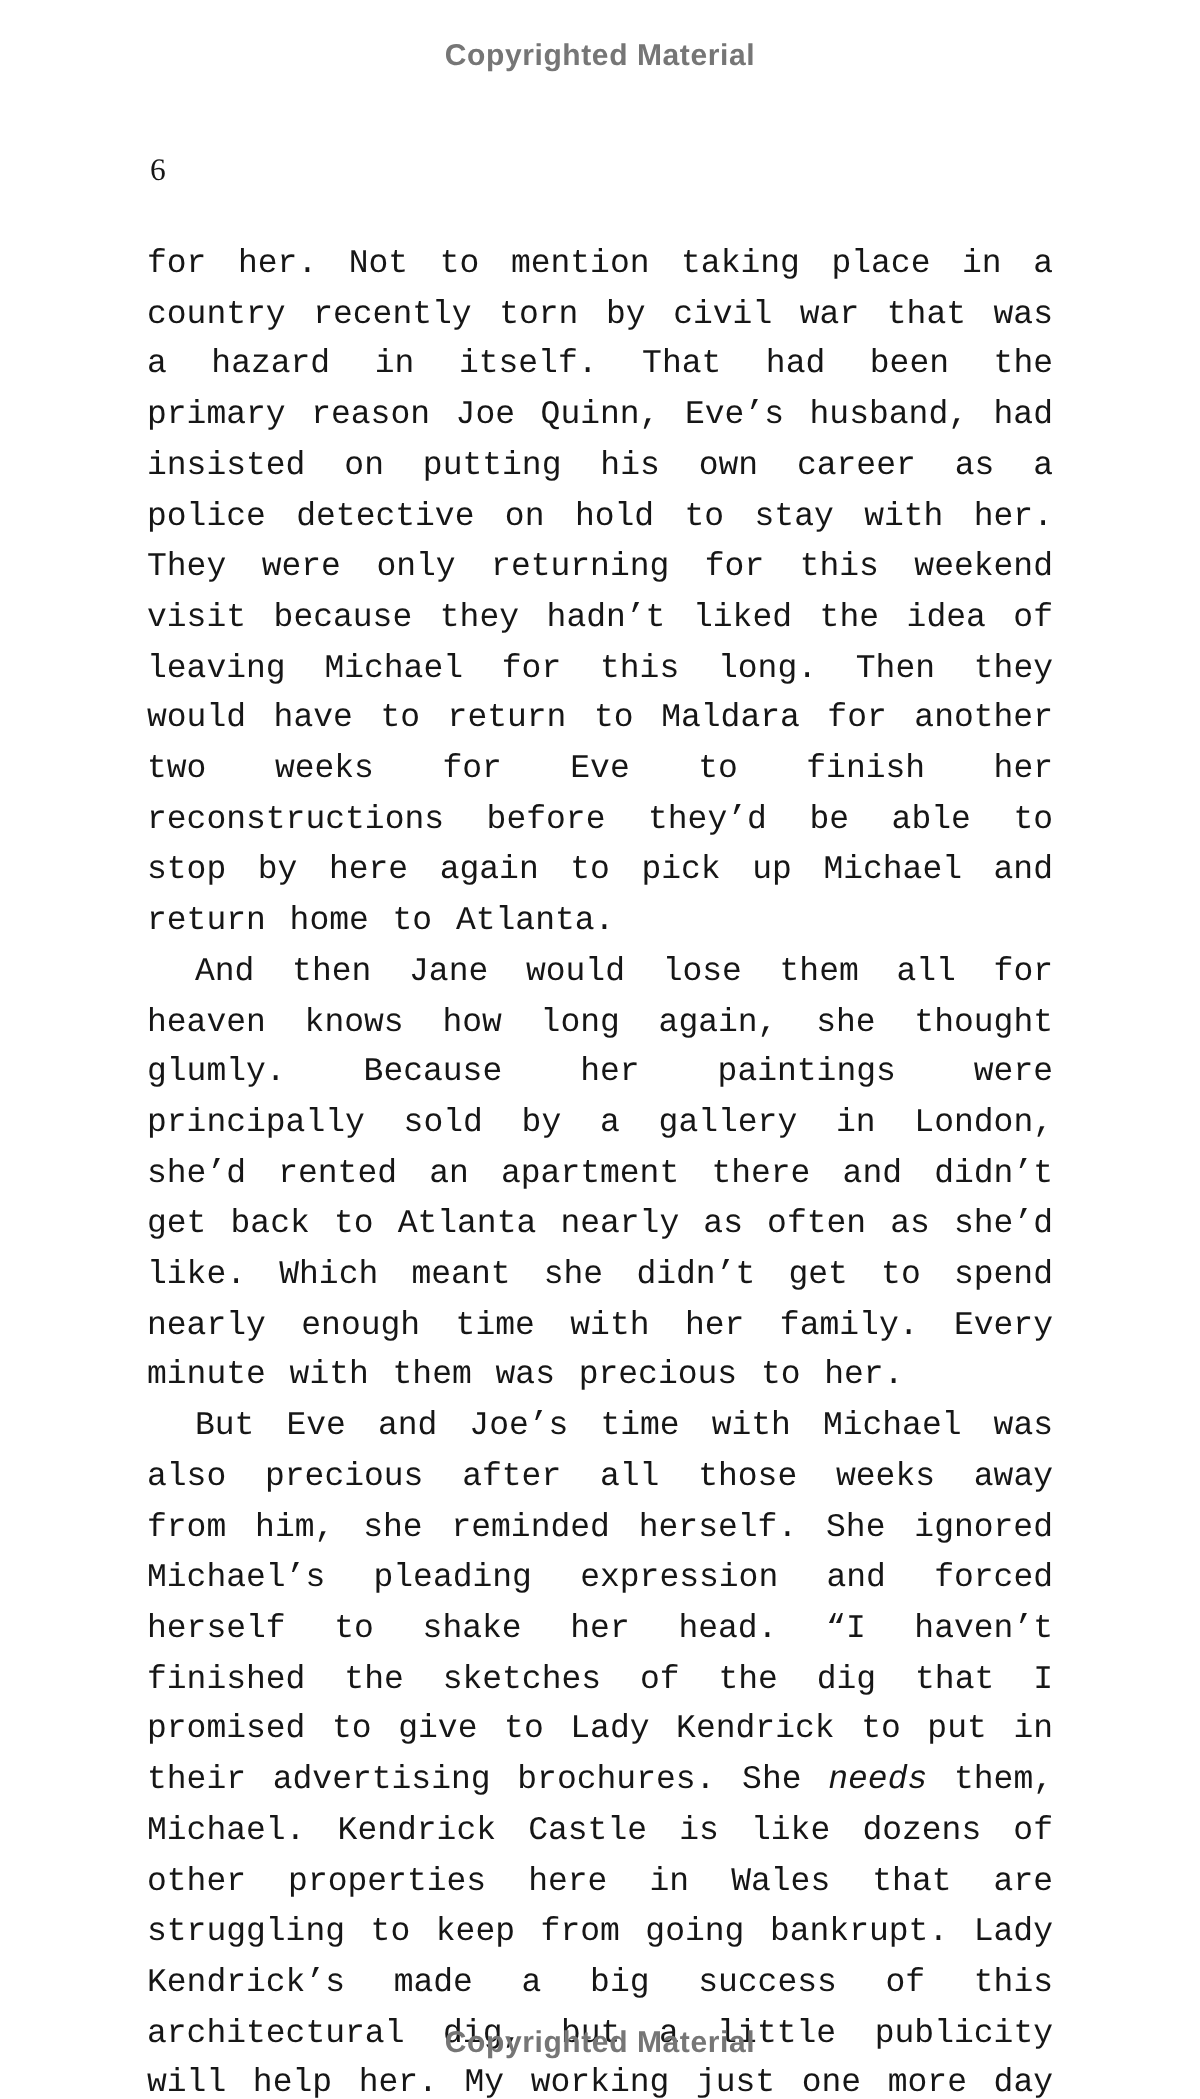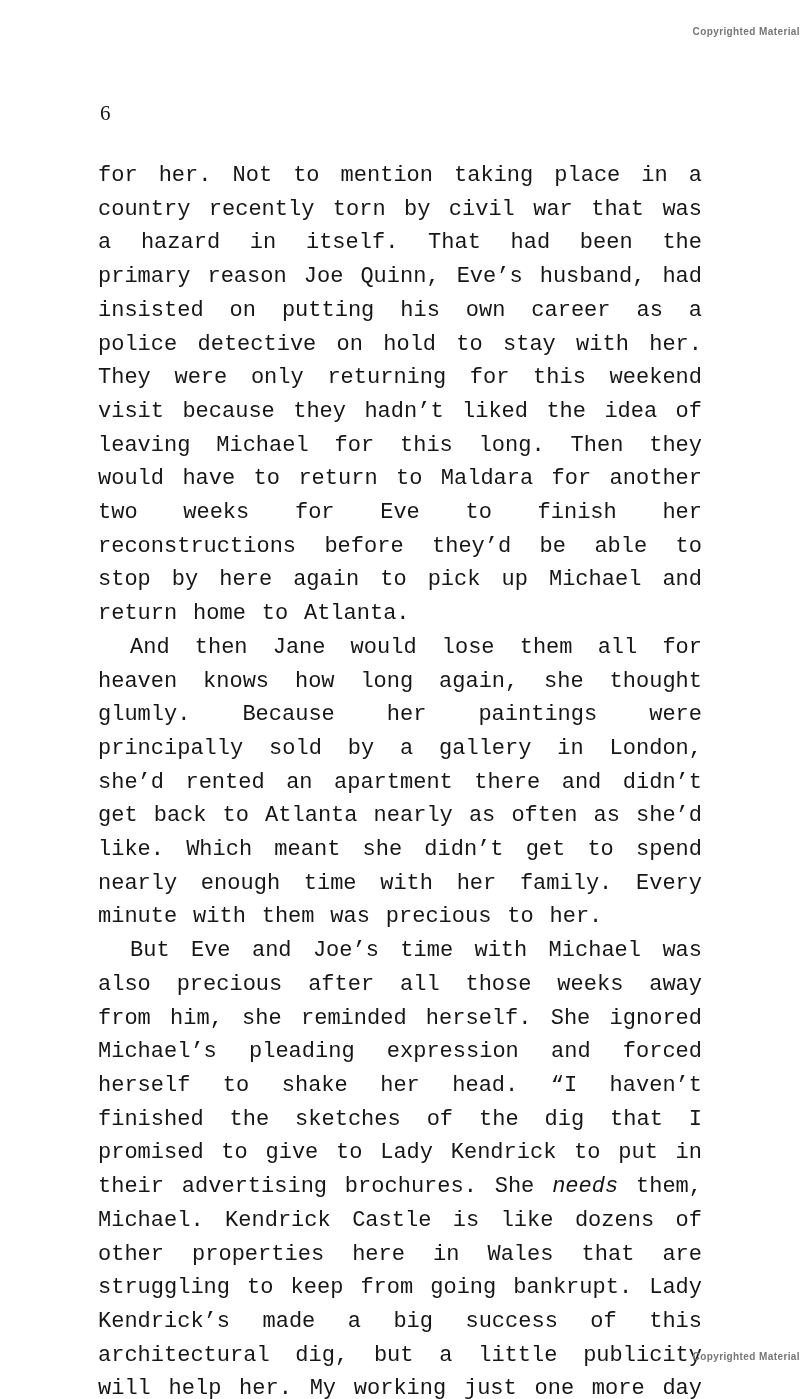--- a/index.html
+++ b/index.html
@@ -12,24 +12,24 @@
     width: 800px;
     height: 1399px;
     background: #ffffff;
     overflow: hidden;
     font-family: "Liberation Serif", serif;
   }
   .notice {
     position: absolute;
     left: 0;
     right: 0;
-    text-align: right;
+    text-align: center;
     font-family: "Liberation Sans", sans-serif;
     font-weight: bold;
-    font-size: 10px;
+    font-size: 20px;
     letter-spacing: 0.4px;
   }
   .notice.top { top: 26px; }
   .notice.bottom { top: 1351px; }
   .header-row {
     position: absolute;
     top: 100px;
     left: 98px;
     width: 604px;
     height: 26px;

